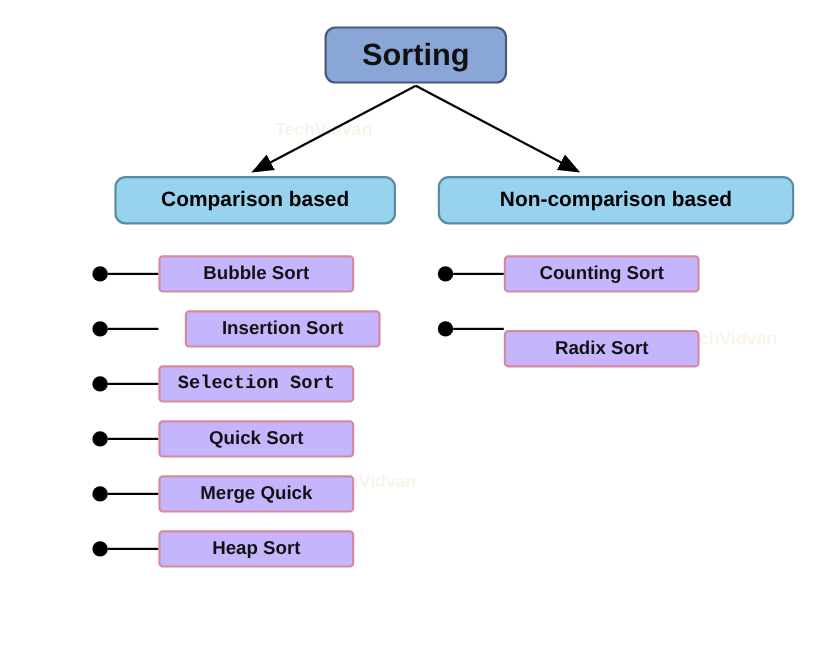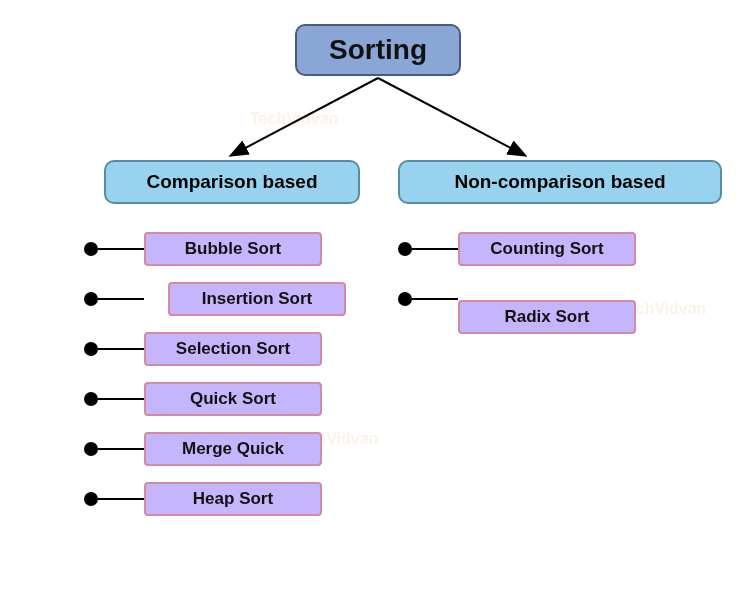--- a/index.html
+++ b/index.html
@@ -116,21 +116,21 @@
 </div>
 
 <div class="bullet" style="left:84px; top:292px;"></div>
 <div class="hline" style="left:98px; top:298px; width:46px;"></div>
 <div class="item-box" style="left:144px; top:282px;margin-left:24px;">
   <span>Insertion Sort</span>
 </div>
 
 <div class="bullet" style="left:84px; top:342px;"></div>
 <div class="hline" style="left:98px; top:348px; width:46px;"></div>
-<div class="item-box" style="left:144px; top:332px;">
+<div class="item-box" style="left:144px; top:332px;font-family:Liberation Mono, monospace;">
   <span>Selection Sort</span>
 </div>
 
 <div class="bullet" style="left:84px; top:392px;"></div>
 <div class="hline" style="left:98px; top:398px; width:46px;"></div>
 <div class="item-box" style="left:144px; top:382px;text-align:center;">
   <span>Quick Sort</span>
 </div>
 
 <div class="bullet" style="left:84px; top:442px;"></div>

